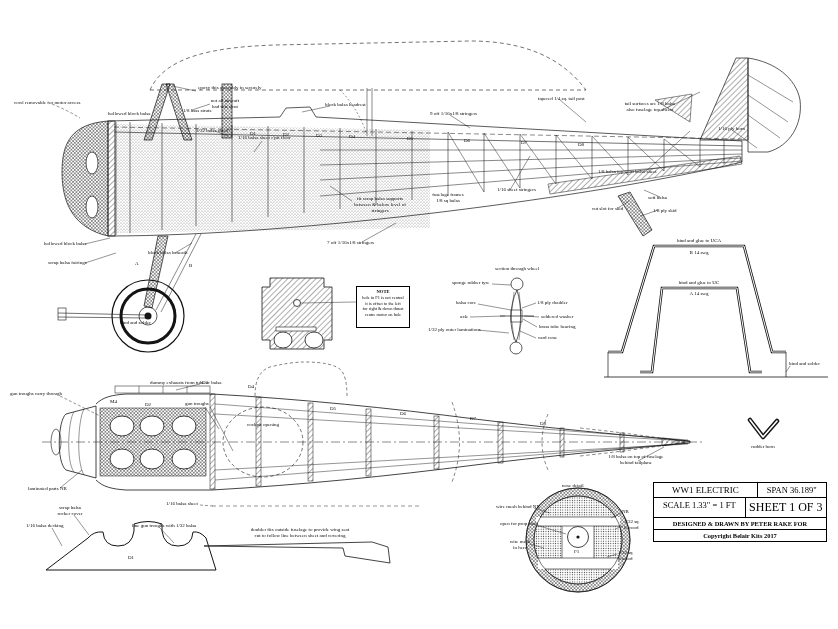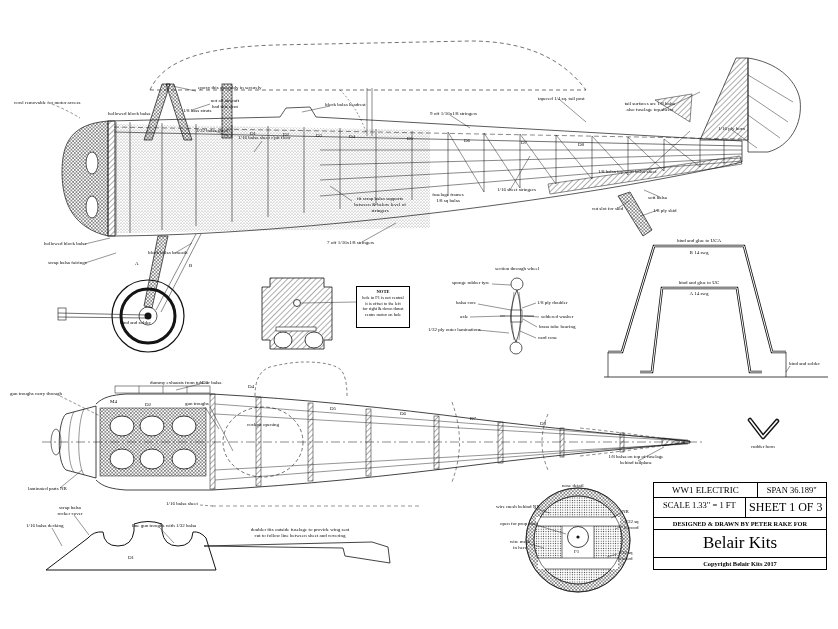--- a/index.html
+++ b/index.html
@@ -316,17 +316,16 @@
 <div class="tblock">
   <div class="tb-row">
     <div class="tb-cell r2a">WW1 ELECTRIC</div>
     <div class="tb-cell r2b">SPAN 36.189"</div>
   </div>
   <div class="tb-row">
     <div class="tb-cell r3a">SCALE 1.33" = 1 FT</div>
     <div class="tb-cell r3b">SHEET 1 OF 3</div>
   </div>
   <div class="tb-designed">DESIGNED &amp; DRAWN BY PETER RAKE FOR</div>
-  <div class="tb-brand">Belair Kits</div>
   <div class="tb-copyright">Copyright Belair Kits 2017</div>
 </div>
 
 </div>
 
 </body></html>

